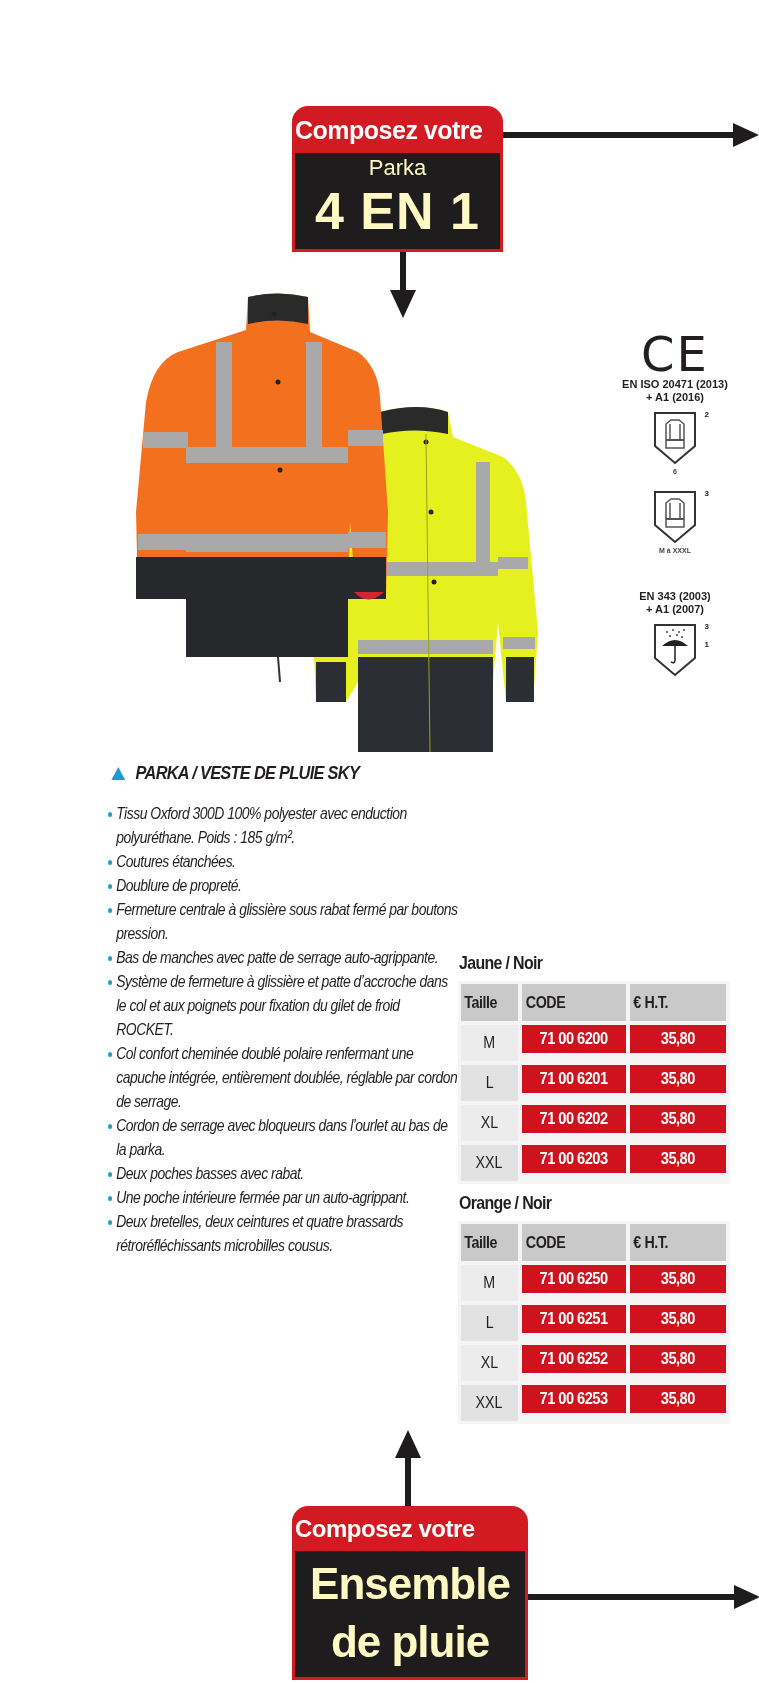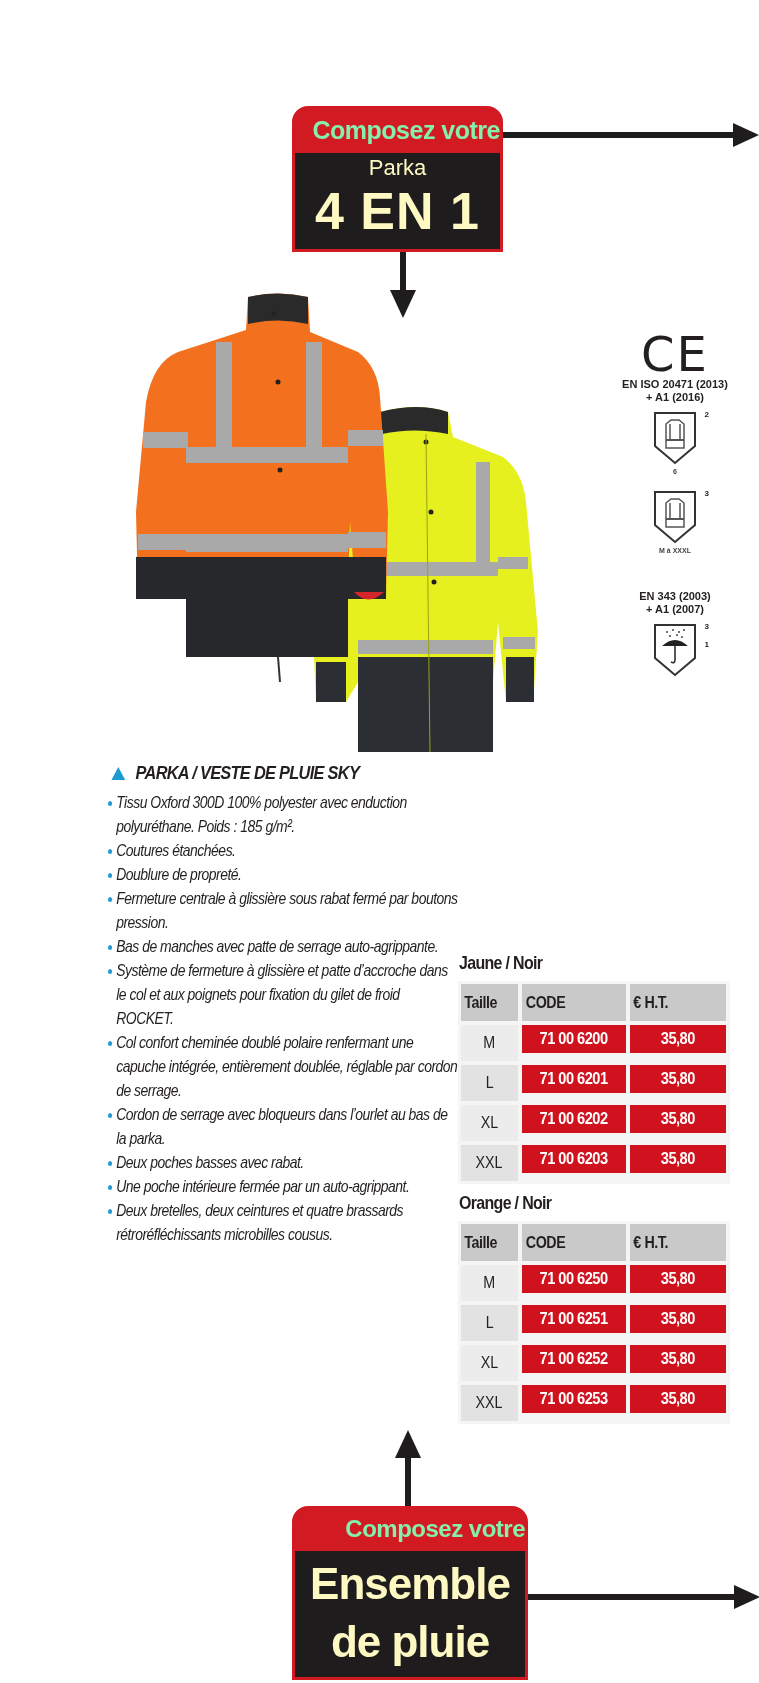--- a/index.html
+++ b/index.html
@@ -1,21 +1,21 @@
 <!DOCTYPE html>
 <html><head>
 <meta charset="utf-8">
 <style>
   * { box-sizing: border-box; margin: 0; padding: 0; }
   html, body { width: 759px; height: 1683px; background: #ffffff; overflow: hidden; }
   body { position: relative; font-family: "Liberation Sans", sans-serif; color: #231f20; }
 
   
   .promo { position: absolute; border: 3px solid #d11a22; border-radius: 16px 16px 0 0; background: #d11a22; overflow: hidden; }
-  .promo .head { color: #86efac; font-weight: bold; text-align: right; letter-spacing: -0.5px; }
+  .promo .head { color: #ffffff; font-weight: bold; text-align: left; letter-spacing: -0.5px; }
   .promo .body { background: #1e1c1d; color: #fef9c3; text-align: center; }
   #promo-top { left: 292px; top: 106px; width: 211px; height: 146px; }
   #promo-top .head { font-size: 25px; height: 44px; line-height: 42px; }
   #promo-top .body { height: 96px; padding-top: 2px; }
   #promo-top .sub { font-size: 22px; line-height: 26px; display: block; }
   #promo-top .big { font-size: 52px; font-weight: bold; line-height: 60px; display: block; letter-spacing: 1px; }
 
   #promo-bottom { left: 292px; top: 1506px; width: 236px; height: 174px; }
   #promo-bottom .head { font-size: 24px; height: 42px; line-height: 40px; }
   #promo-bottom .body { height: 126px; padding-top: 4px; }
@@ -37,21 +37,21 @@
   .cert-std { font-size: 11px; font-weight: bold; line-height: 13px; }
   .shield { position: relative; margin: 6px auto 0; width: 48px; height: 56px; }
   .shield .num-tr { position: absolute; right: -10px; top: 0; font-size: 8px; font-weight: bold; }
   .shield .num-br { position: absolute; right: -10px; top: 18px; font-size: 8px; font-weight: bold; }
   .shield-cap { font-size: 7px; font-weight: bold; margin-top: 2px; color: #444; }
 
   
   #desc { position: absolute; left: 108px; top: 762px; width: 350px; font-style: italic; }
   #desc h2 { font-family: "Liberation Sans", sans-serif; font-weight: bold; font-size: 19px; line-height: 22px; letter-spacing: -0.8px; transform: scaleX(0.86); transform-origin: left; white-space: nowrap; display: flex; align-items: center; }
   #desc h2 .tri { display: inline-block; width: 0; height: 0; border-left: 8px solid transparent; border-right: 8px solid transparent; border-bottom: 13px solid #1d9bd1; margin-right: 12px; margin-left: 4px; }
-  #desc ul { list-style: none; margin-top: 7px; }
+  #desc ul { list-style: none; margin-top: 18px; }
   #desc li { position: relative; padding-left: 10px; font-size: 17px; line-height: 24px; letter-spacing: -0.6px; transform: scaleX(0.82); transform-origin: left; width: 122%; }
   #desc li::before { content: ""; position: absolute; left: 0; top: 10px; width: 5px; height: 5px; border-radius: 50%; background: #1d9bd1; }
 
   
   .tbl-wrap { position: absolute; left: 458px; width: 302px; }
   #tbl-yellow { top: 951px; }
   #tbl-orange { top: 1191px; }
   .tbl-title { font-weight: bold; font-size: 19px; line-height: 24px; letter-spacing: -0.8px; transform: scaleX(0.84); transform-origin: left; margin-left: 1px; }
   .tbl { margin-top: 6px; display: grid; grid-template-columns: 57px 104px 96px; column-gap: 4px; row-gap: 4px; background: #f5f5f5; padding: 3px 6px 3px 3px; width: 272px; }
   .tbl .h { background: #c9c9c9; height: 37px; display: flex; align-items: center; justify-content: flex-start; font-weight: bold; font-size: 17px; letter-spacing: -0.5px; }

